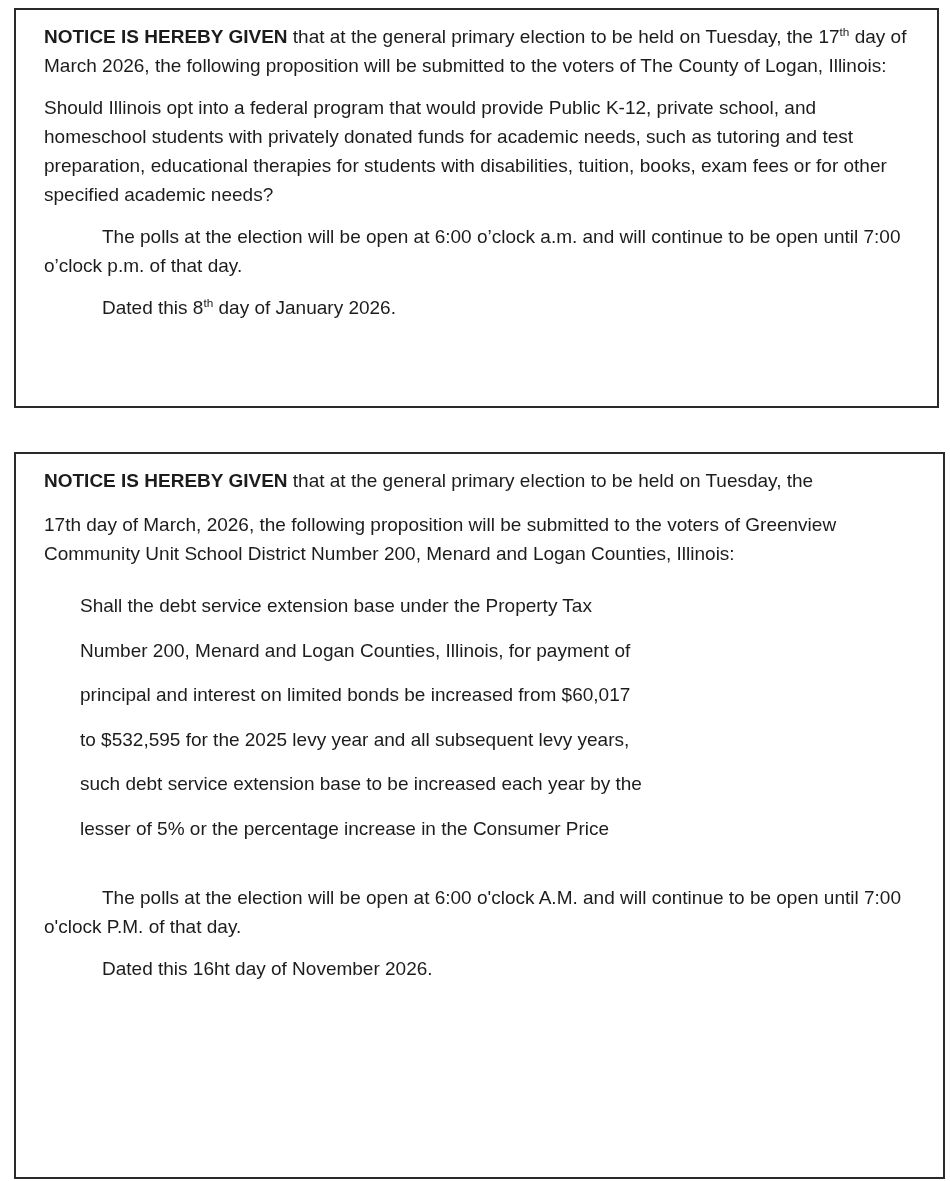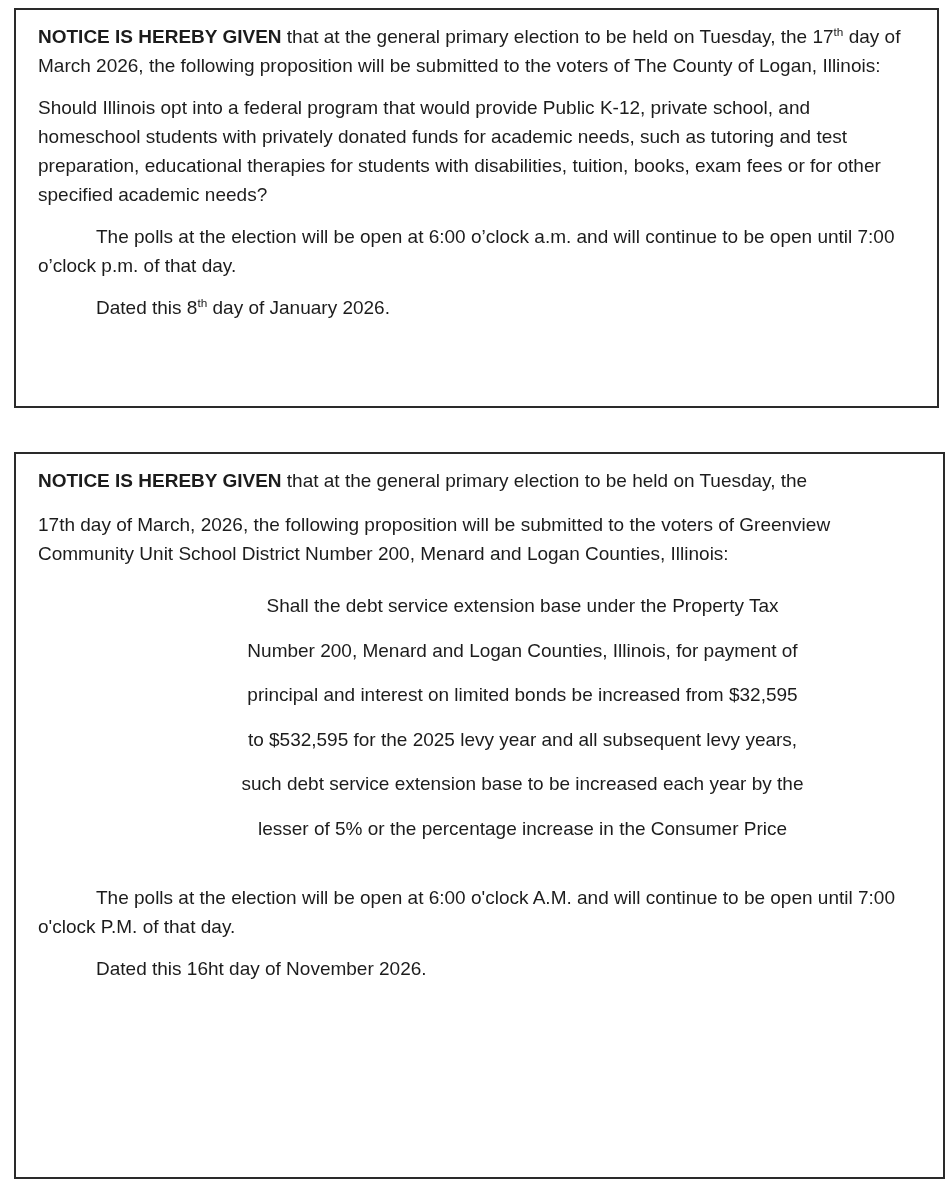--- a/index.html
+++ b/index.html
@@ -11,50 +11,50 @@
     overflow: hidden;
     font-family: "Liberation Sans", sans-serif;
     font-size: 19px;
     line-height: 29px;
     color: #1c1c1c;
   }
   .notice-box {
     position: absolute;
     background: #ffffff;
     border: 2px solid #2a2a2a;
-    padding: 12px 20px 0 22px;
+    padding: 12px 20px 0 28px;
   }
   .box1 { left: 14px; top: 8px;   width: 925px; height: 400px; }
   .box2 { left: 14px; top: 452px; width: 931px; height: 727px; }
   .para { margin-bottom: 13px; }
   .box2 .para-intro1 { margin-bottom: 15px; }
   strong { font-weight: bold; }
   sup { font-size: 0.62em; vertical-align: super; line-height: 0; }
   .indent-block { }
   .first-indent { text-indent: 58px; }
-  .prop-lines { margin-left: 84px; margin-top: 16px; margin-bottom: 14px; text-align: center; }
+  .prop-lines { margin-left: 36px; margin-top: 16px; margin-bottom: 14px; }
   .prop-line { line-height: 44.5px; }
   .box2 .polls { margin-top: 32px; }
 </style>
 </head>
 <body>
 
 <div class="notice-box box1">
   <p class="para"><strong>NOTICE IS HEREBY GIVEN</strong><span> that at the general primary election to be held on Tuesday, the 17</span><sup>th</sup><span> day of March 2026, the following proposition will be submitted to the voters of The County of Logan, Illinois:</span></p>
   <p class="para indent-block">Should Illinois opt into a federal program that would provide Public K-12, private school, and homeschool students with privately donated funds for academic needs, such as tutoring and test preparation, educational therapies for students with disabilities, tuition, books, exam fees or for other specified academic needs?</p>
   <p class="para first-indent">The polls at the election will be open at 6:00 o’clock a.m. and will continue to be open until 7:00 o’clock p.m. of that day.</p>
   <p class="para first-indent"><span>Dated this 8</span><sup>th</sup><span> day of January 2026.</span></p>
 </div>
 
 <div class="notice-box box2">
   <p class="para para-intro1"><strong>NOTICE IS HEREBY GIVEN</strong><span> that at the general primary election to be held on Tuesday, the</span></p>
   <p class="para">17th day of March, 2026, the following proposition will be submitted to the voters of Greenview Community Unit School District Number 200, Menard and Logan Counties, Illinois:</p>
   <div class="prop-lines">
     <div class="prop-line">Shall the debt service extension base under the Property Tax</div>
     <div class="prop-line">Number 200, Menard and Logan Counties, Illinois, for payment of</div>
-    <div class="prop-line">principal and interest on limited bonds be increased from $32,595</div>
+    <div class="prop-line">principal and interest on limited bonds be increased from $60,017</div>
     <div class="prop-line">to $532,595 for the 2025 levy year and all subsequent levy years,</div>
     <div class="prop-line">such debt service extension base to be increased each year by the</div>
     <div class="prop-line">lesser of 5% or the percentage increase in the Consumer Price</div>
   </div>
   <p class="para first-indent polls">The polls at the election will be open at 6:00 o'clock A.M. and will continue to be open until 7:00 o'clock P.M. of that day.</p>
   <p class="para first-indent">Dated this 16ht day of November 2026.</p>
 </div>
 
 </body></html>

